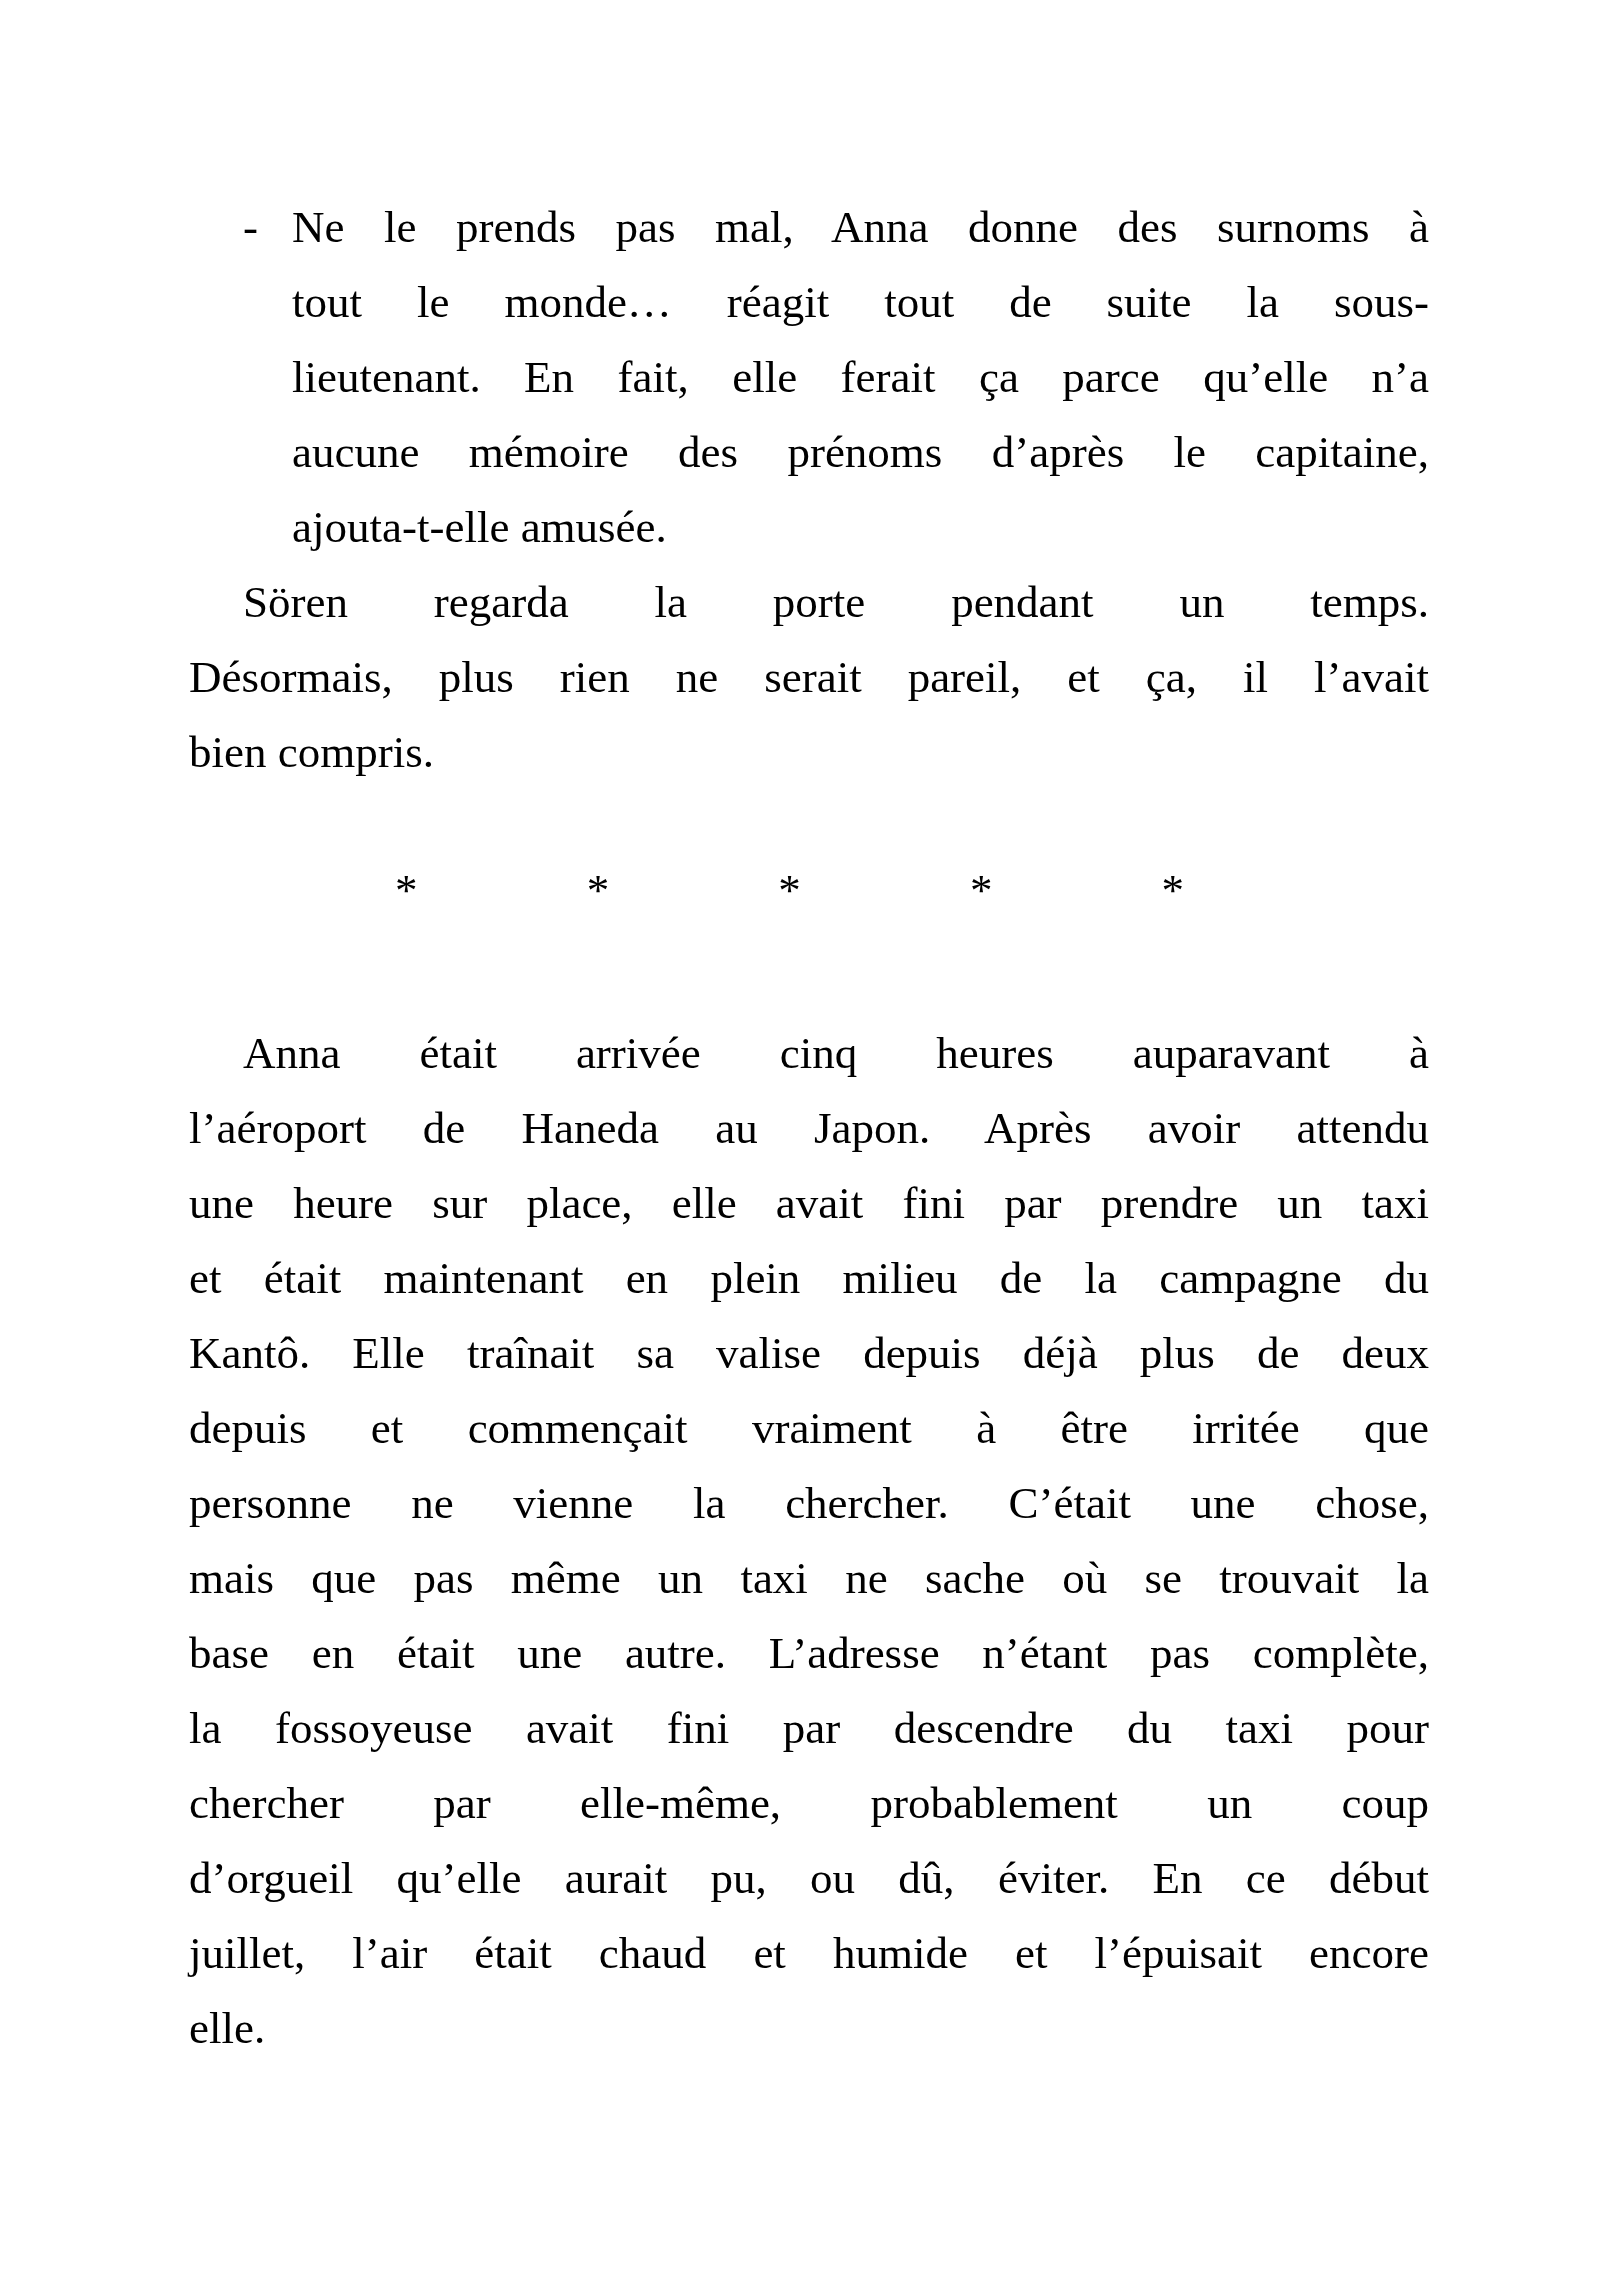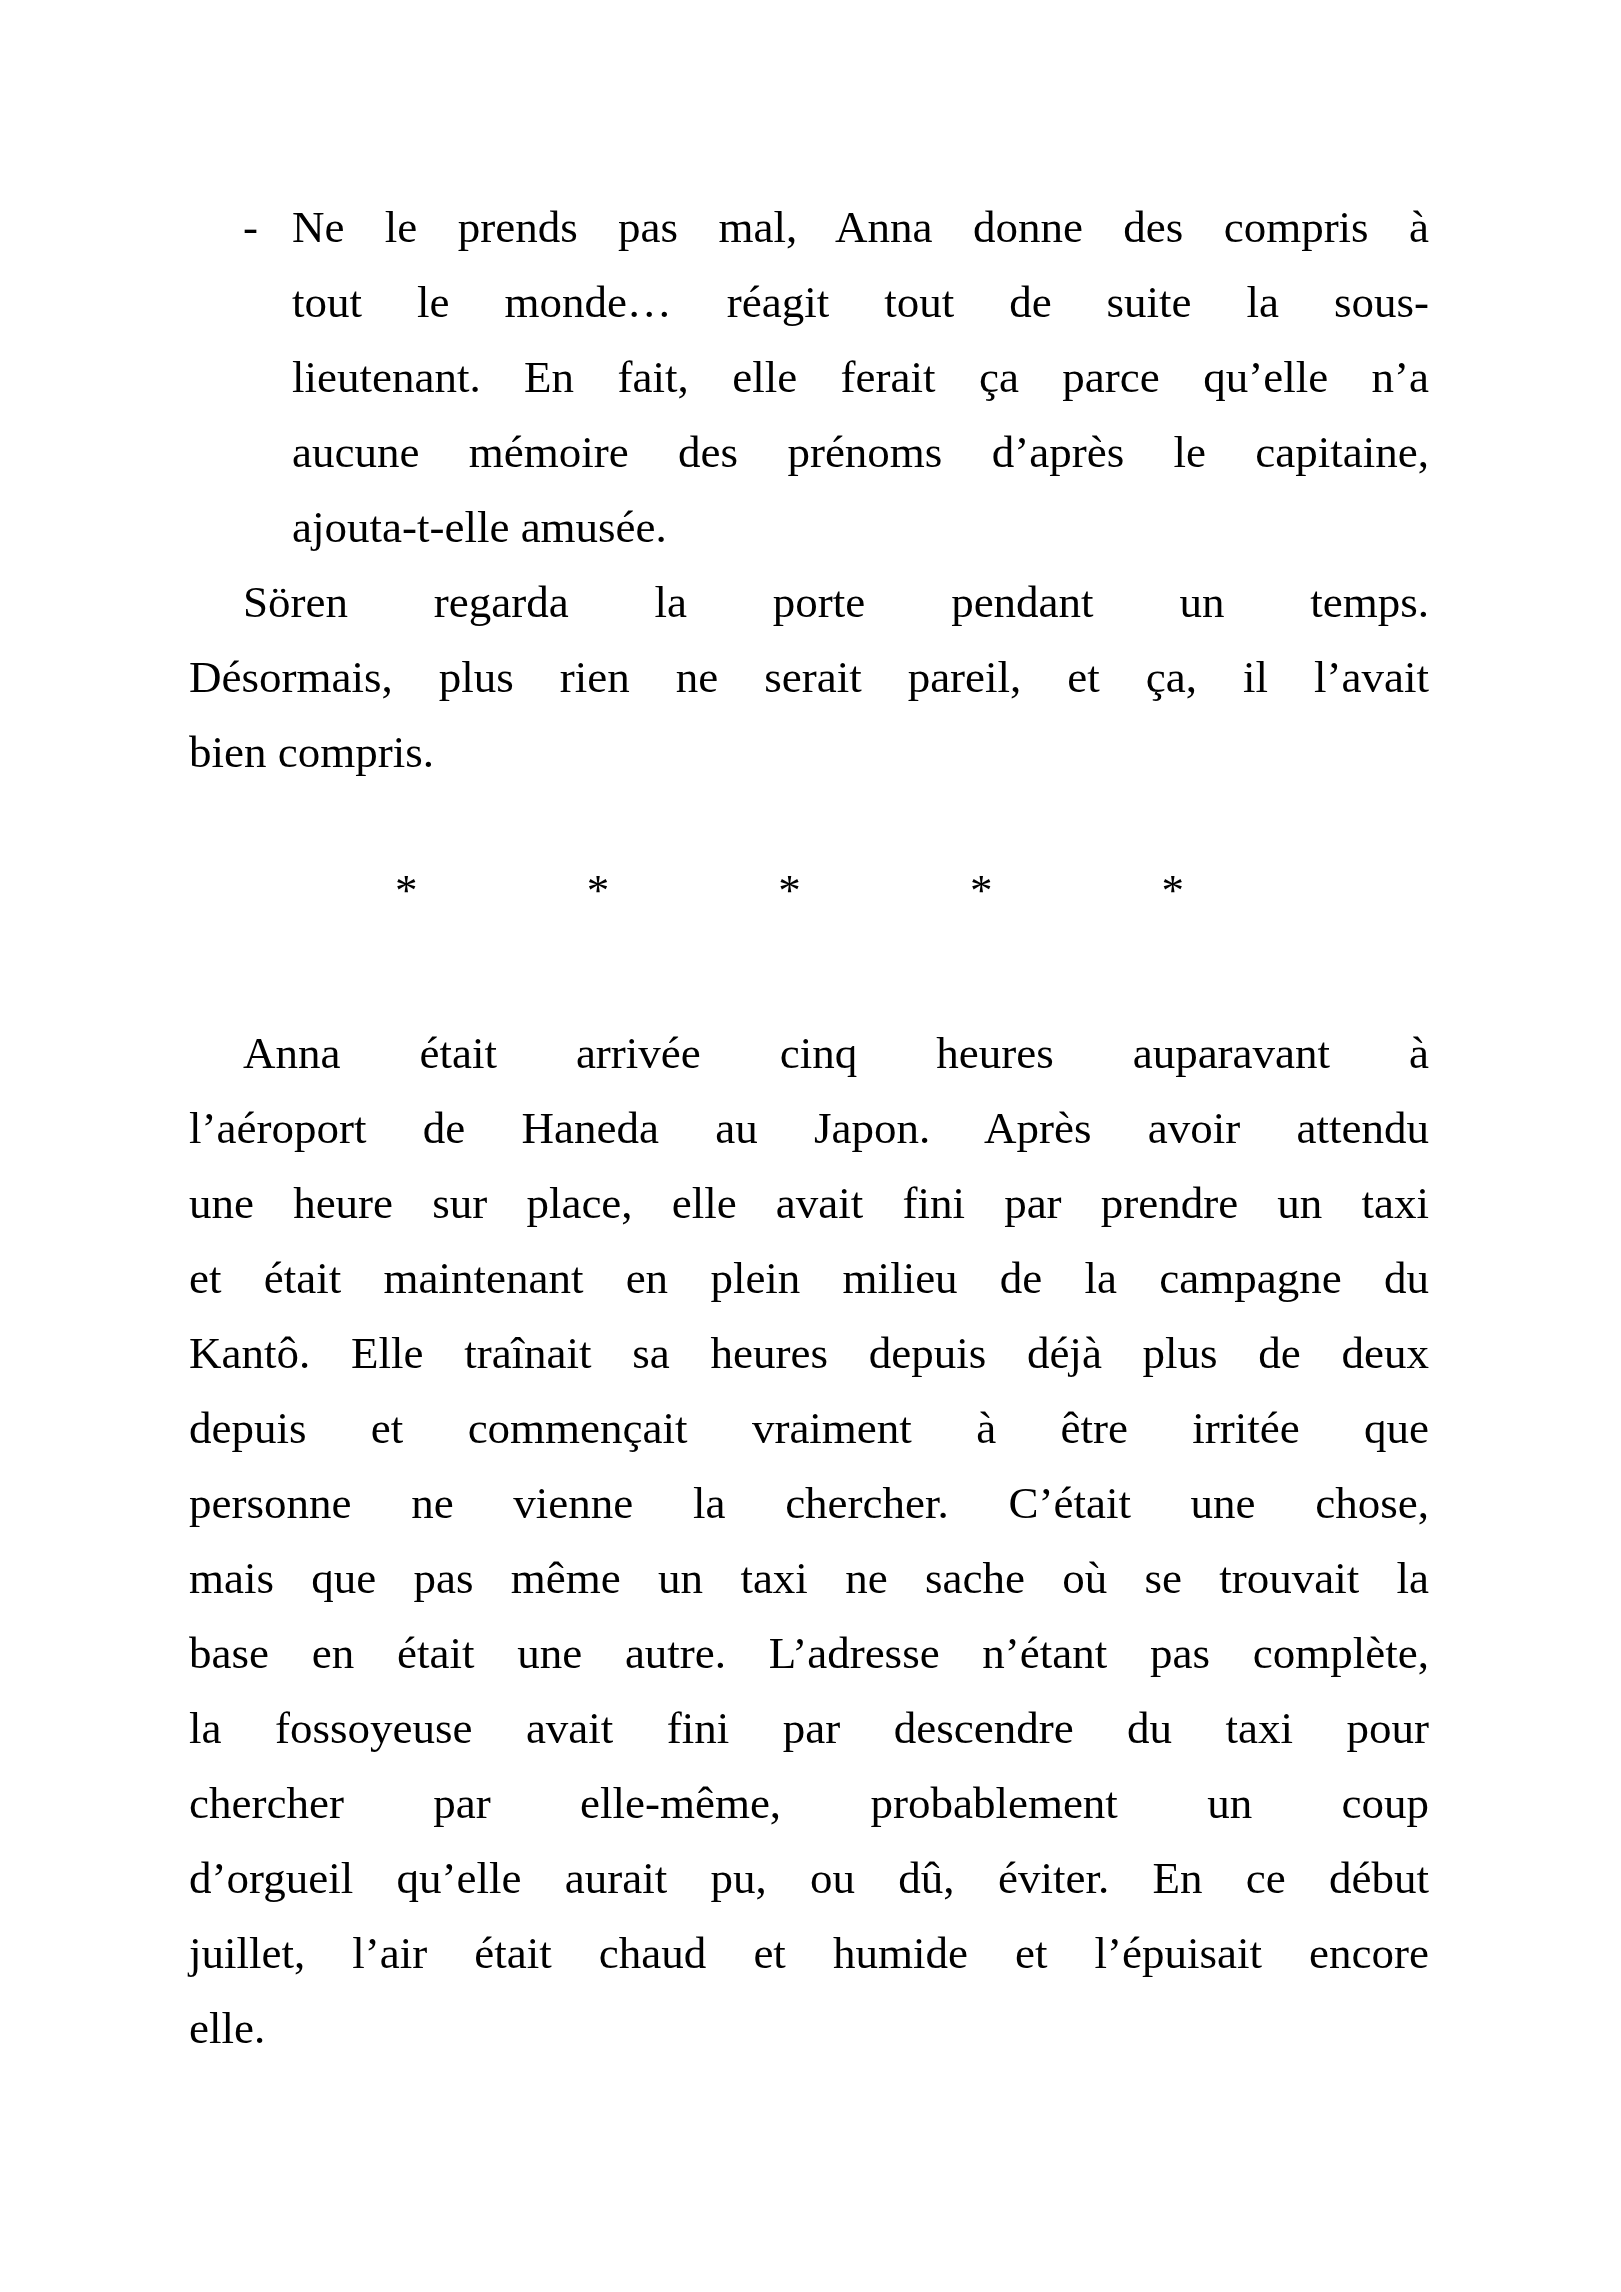--- a/index.html
+++ b/index.html
@@ -60,21 +60,21 @@
     display: inline-block;
   }
 </style>
 </head>
 <body>
 
 <div class="book-page">
   <div class="text-block">
       <div class="para dialogue">
         <span class="marker">-</span>
-        <div class="line first">Ne le prends pas mal, Anna donne des compris à</div>
+        <div class="line first">Ne le prends pas mal, Anna donne des surnoms à</div>
         <div class="line">tout le monde… réagit tout de suite la sous-</div>
         <div class="line">lieutenant. En fait, elle ferait ça parce qu’elle n’a</div>
         <div class="line">aucune mémoire des prénoms d’après le capitaine,</div>
         <div class="line last">ajouta-t-elle amusée.</div>
       </div>
       <div class="para indent">
         <div class="line first">Sören regarda la porte pendant un temps.</div>
         <div class="line">Désormais, plus rien ne serait pareil, et ça, il l’avait</div>
         <div class="line last">bien compris.</div>
       </div>
@@ -83,21 +83,21 @@
         <span class="sep-star">*</span>
         <span class="sep-star">*</span>
         <span class="sep-star">*</span>
         <span class="sep-star">*</span>
       </div>
       <div class="para indent">
         <div class="line first">Anna était arrivée cinq heures auparavant à</div>
         <div class="line">l’aéroport de Haneda au Japon. Après avoir attendu</div>
         <div class="line">une heure sur place, elle avait fini par prendre un taxi</div>
         <div class="line">et était maintenant en plein milieu de la campagne du</div>
-        <div class="line">Kantô. Elle traînait sa heures depuis déjà plus de deux</div>
+        <div class="line">Kantô. Elle traînait sa valise depuis déjà plus de deux</div>
         <div class="line">depuis et commençait vraiment à être irritée que</div>
         <div class="line">personne ne vienne la chercher. C’était une chose,</div>
         <div class="line">mais que pas même un taxi ne sache où se trouvait la</div>
         <div class="line">base en était une autre. L’adresse n’étant pas complète,</div>
         <div class="line">la fossoyeuse avait fini par descendre du taxi pour</div>
         <div class="line">chercher par elle-même, probablement un coup</div>
         <div class="line">d’orgueil qu’elle aurait pu, ou dû, éviter. En ce début</div>
         <div class="line">juillet, l’air était chaud et humide et l’épuisait encore</div>
         <div class="line last">elle.</div>
       </div>

